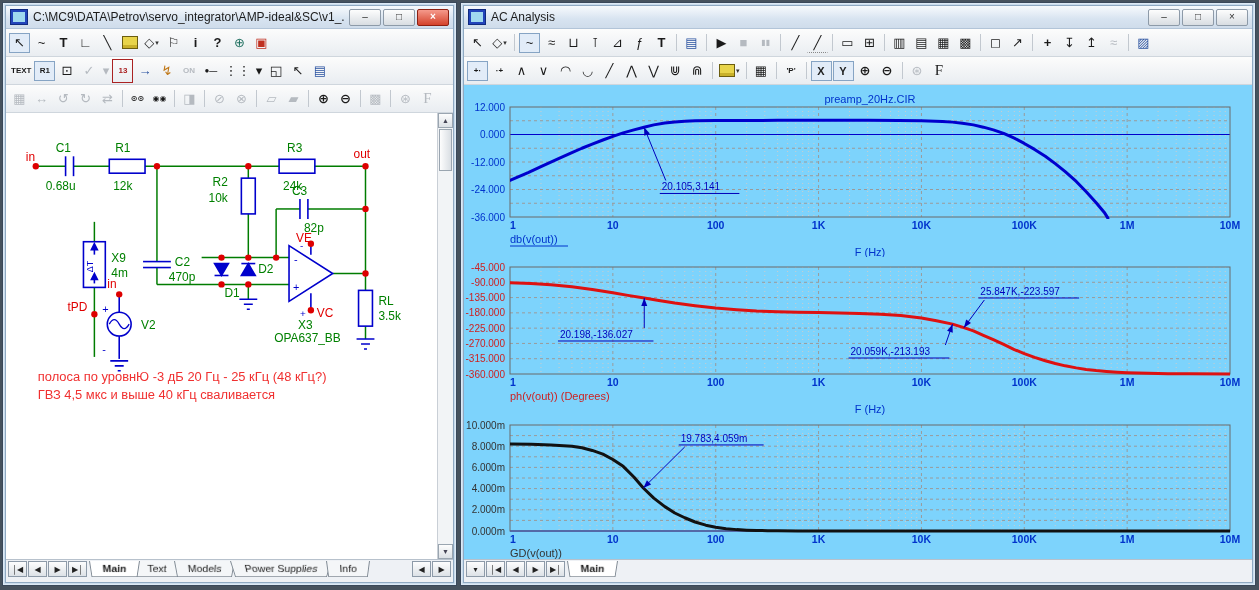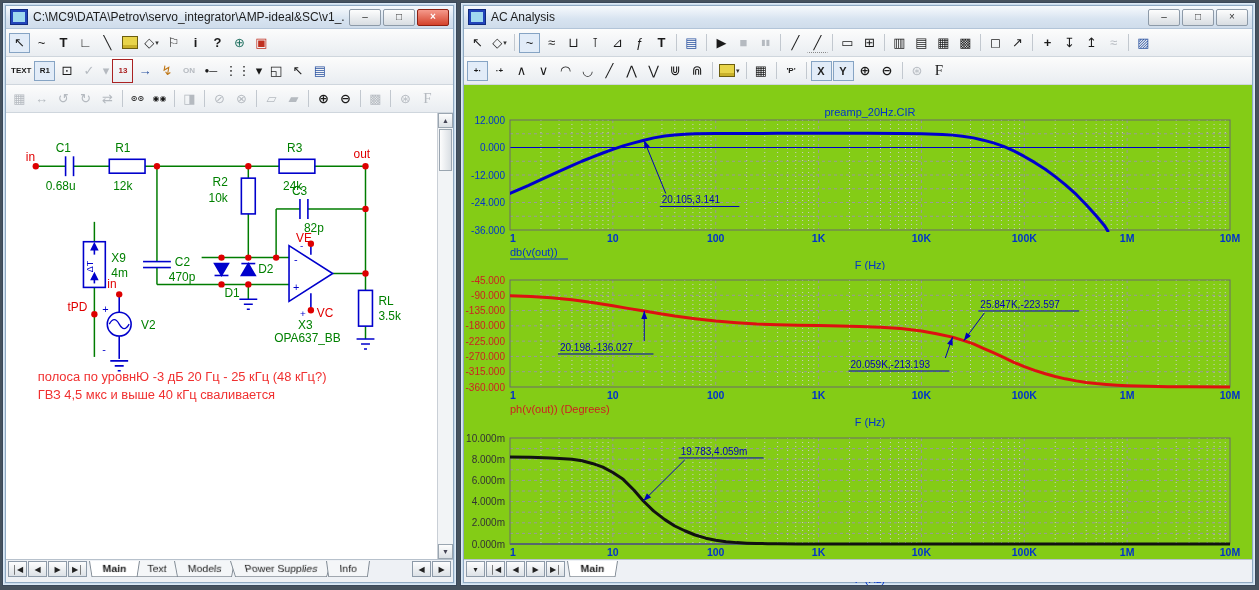--- a/index.html
+++ b/index.html
@@ -46,21 +46,21 @@
   .sthumb{height:40px;margin:1px;background:linear-gradient(90deg,#fdfdfd,#d9dee3);border:1px solid #9aa5b0;}
   .strack{flex:1;}
   .tabbar{flex:0 0 21px;display:flex;align-items:flex-start;gap:1px;background:#eef1f5;border-top:1px solid #b7c1cc;padding:1px 2px 0 2px;}
   .navbtn{width:19px;height:16px;font-size:8px;line-height:15px;text-align:center;color:#222;
     background:linear-gradient(#fdfdfd,#dde2e7);border:1px solid #8d9aa8;box-sizing:border-box;}
   .tabs{display:flex;margin-left:4px;}
   .tab{height:17px;line-height:16px;padding:0 12px;font-size:11px;color:#222;background:#f4f6f8;
     border:1px solid #808a94;border-top:none;transform:perspective(14px) rotateX(-5deg);transform-origin:50% 0;margin:0 -3px;}
   .tab.active{background:#fff;font-weight:bold;z-index:2;position:relative;}
   .tab-spacer{flex:1;}
-  .plots{flex:1;background:#84cc16;padding-top:21px;min-height:0;}
+  .plots{flex:1;background:#7dd3fc;padding-top:8px;min-height:0;}
   text{font-family:"Liberation Sans","DejaVu Sans",sans-serif;}
 </style>
 </head>
 <body>
 
 <div class="win" id="left-win">
  <div class="win-inner">
   <div class="titlebar">
     <span class="title-ico"></span>
     <span class="title-text">C:\MC9\DATA\Petrov\servo_integrator\AMP-ideal&amp;SC\v1_...</span>

